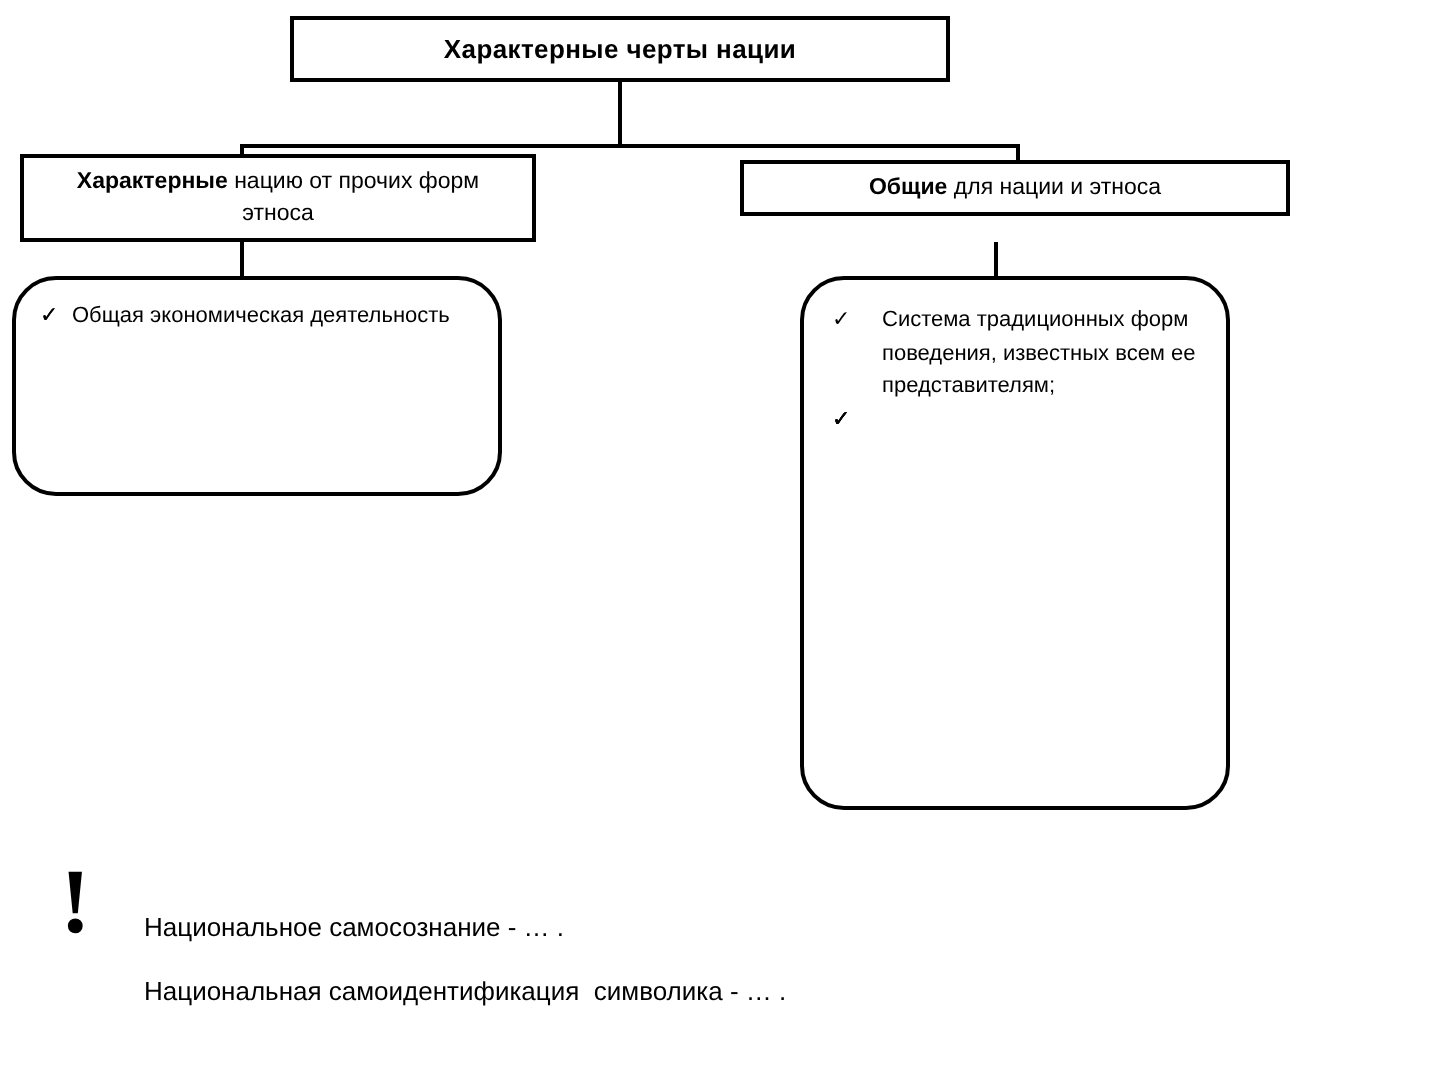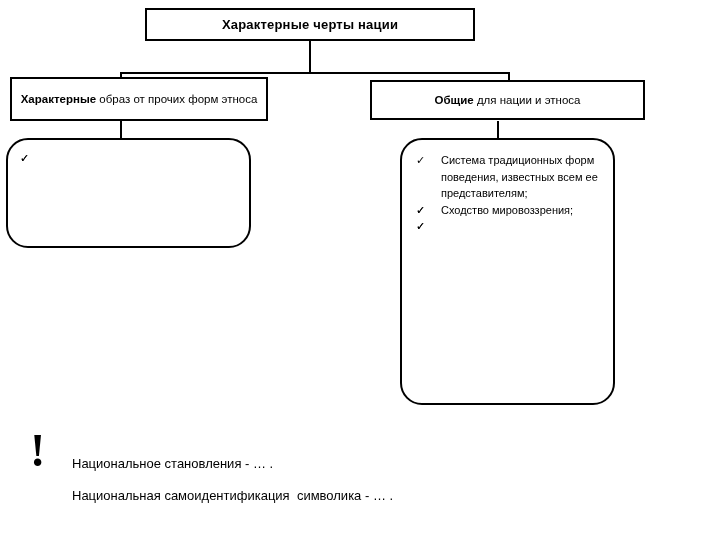--- a/index.html
+++ b/index.html
@@ -66,21 +66,21 @@
     left: 10px;
     top: 77px;
     width: 258px;
     height: 44px;
     padding: 0 8px;
   }
   #right-head-box {
     left: 370px;
     top: 80px;
     width: 275px;
-    height: 40px;
+    height: 28px;
     padding: 0 8px;
   }
   .head-text {
     font-size: 11.5px;
     line-height: 16px;
   }
   .head-text b { font-weight: bold; }
 
   
   #left-panel {
@@ -149,65 +149,65 @@
     <span class="title-text">Характерные черты нации</span>
   </div>
 
   <div class="line-v" style="left:309px; top:41px; height:33px;"></div>
   <div class="line-h" style="left:120px; top:72px; width:390px;"></div>
   <div class="line-v" style="left:120px; top:72px; height:7px;"></div>
   <div class="line-v" style="left:508px; top:72px; height:10px;"></div>
 
   <div class="box" id="left-head-box">
     <span class="head-text">
-      <b>Характерные</b><span> образ от прочих форм этноса</span>
+      <b>Характерные</b><span> нацию от прочих форм этноса</span>
     </span>
   </div>
 
   <div class="box" id="right-head-box">
     <span class="head-text">
       <b>Общие</b><span> для нации и этноса</span>
     </span>
   </div>
 
   <div class="line-v" style="left:120px; top:121px; height:19px;"></div>
   <div class="line-v" style="left:497px; top:121px; height:19px;"></div>
 
   <div class="rounded" id="left-panel">
     <ul class="checklist">
       <li>
         <span class="check">✓</span>
       </li>
       <li>
         <span class="check">✓</span>
+        <span>Общая экономическая деятельность</span>
       </li>
     </ul>
   </div>
 
   <div class="rounded" id="right-panel">
     <ul class="checklist">
       <li>
         <span class="check">✓</span>
         <span>Система традиционных форм поведения, известных всем ее представителям;</span>
       </li>
       <li>
         <span class="check">✓</span>
       </li>
       <li>
         <span class="check">✓</span>
-        <span>Сходство мировоззрения;</span>
       </li>
       <li>
         <span class="check">✓</span>
       </li>
       <li>
         <span class="check">✓</span>
       </li>
     </ul>
   </div>
 
   <div id="bang">!</div>
   <div id="note-lines">
-    <div class="note-line">Национальное становления - … .</div>
+    <div class="note-line">Национальное самосознание - … .</div>
     <div class="note-line">Национальная самоидентификация  символика - … .</div>
   </div>
 
 </div>
 
 </body></html>

